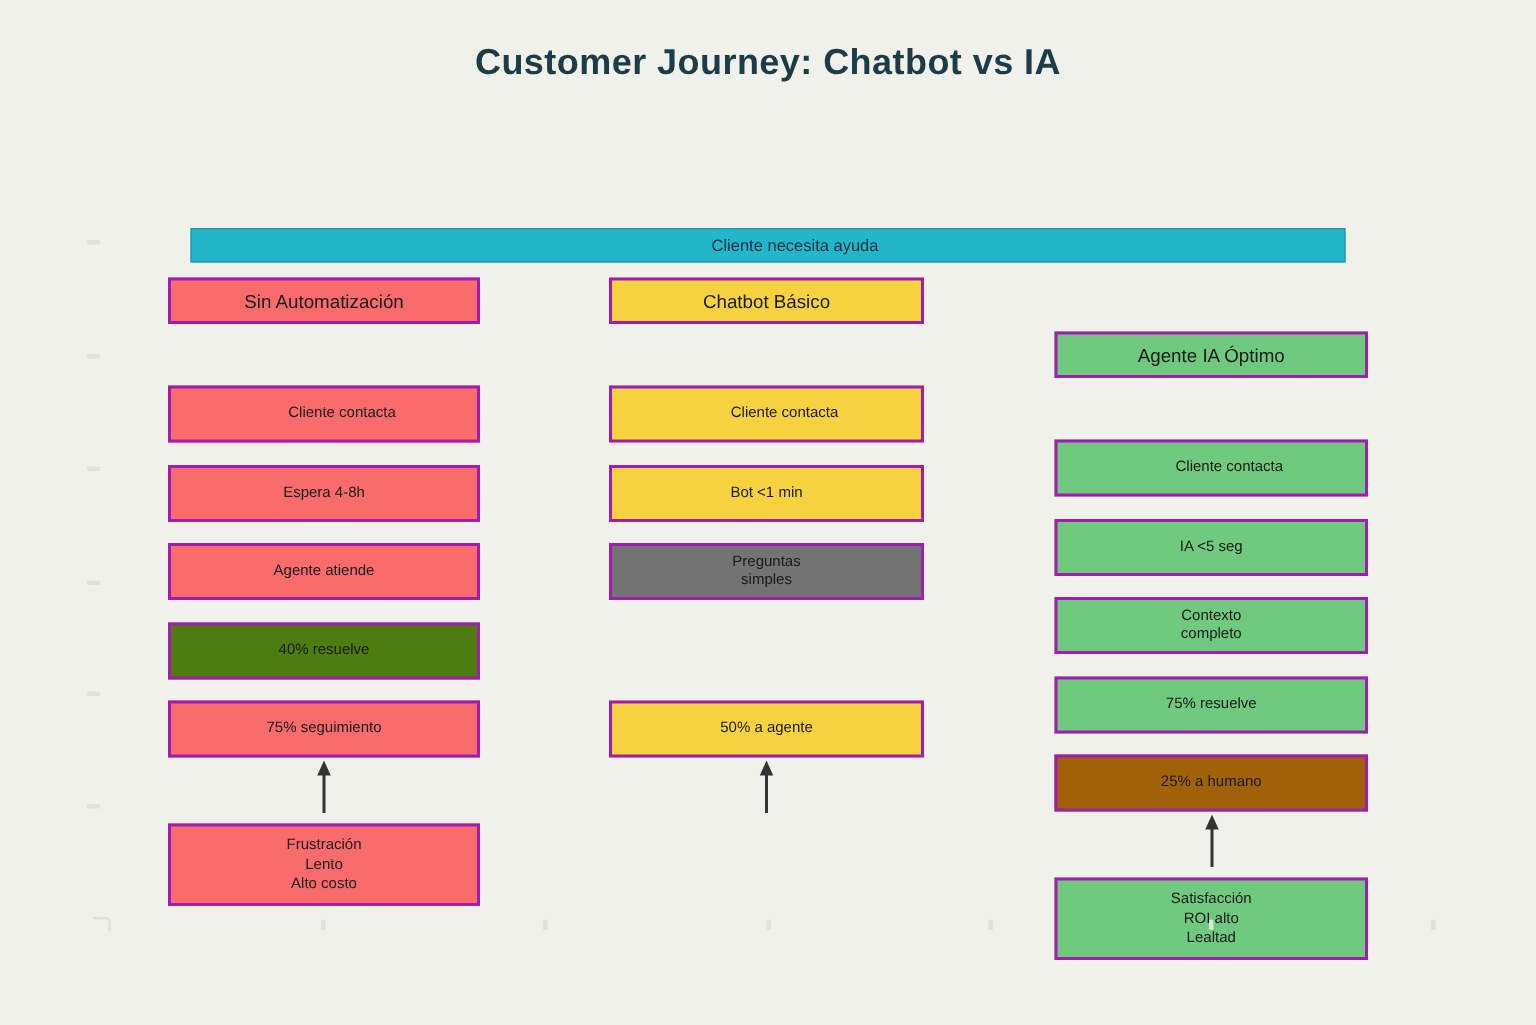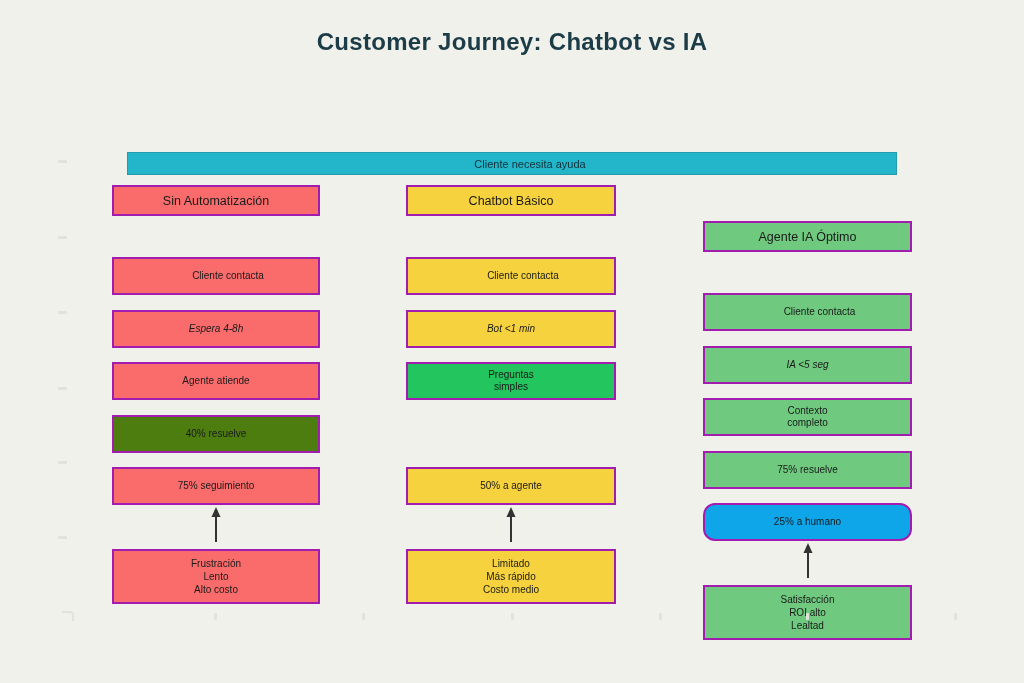--- a/index.html
+++ b/index.html
@@ -49,21 +49,21 @@
     display: flex;
     align-items: center;
     justify-content: center;
     text-align: center;
     color: #1a1a1a;
     white-space: pre-line;
   }
   .header-box { top: 185px; height: 31px; font-size: 12.5px; }
   .step { height: 38px; font-size: 10px; line-height: 1.25; }
   .step-0 { top: 257px; padding-left: 24px; }
-  .step-1 { top: 310px; font-style: italic; }
+  .step-1 { top: 310px; }
   .step-2 { top: 362px; }
   .step-3 { top: 415px; }
   .step-4 { top: 467px; }
   .outcome { top: 549px; height: 55px; font-size: 10px; line-height: 1.32; }
   .arrow {
     position: absolute;
     top: 507px;
     left: 50%;
     transform: translateX(-50%);
     width: 14px;
@@ -107,42 +107,39 @@
     </div>
     <div class="box outcome" style="background: rgb(250, 107, 107);">Frustración
 Lento
 Alto costo</div>
   </div>
 
   <div class="column col-1">
     <div class="box header-box" style="background: rgb(246, 210, 62);">Chatbot Básico</div>
     <div class="box step step-0" style="background: rgb(246, 210, 62);">Cliente contacta</div>
     <div class="box step step-1" style="background: rgb(246, 210, 62);">Bot &lt;1 min</div>
-    <div class="box step step-2" style="background: #22c55e;">Preguntas
+    <div class="box step step-2" style="background: #737373;">Preguntas
 simples</div>
     <div class="box step step-4" style="background: rgb(246, 210, 62);">50% a agente</div>
     <div class="arrow">
       <svg width="14" height="36" viewBox="0 0 14 36">
           <line x1="7" y1="35" x2="7" y2="9" stroke="#333333" stroke-width="2"></line>
           <polygon points="7,0 2.5,10 11.5,10" fill="#333333"></polygon>
         </svg>
     </div>
-    <div class="box outcome" style="background: rgb(246, 210, 62);">Limitado
-Más rápido
-Costo medio</div>
   </div>
 
   <div class="column col-2">
     <div class="box header-box" style="background: rgb(111, 201, 126);">Agente IA Óptimo</div>
     <div class="box step step-0" style="background: rgb(111, 201, 126);">Cliente contacta</div>
     <div class="box step step-1" style="background: rgb(111, 201, 126);">IA &lt;5 seg</div>
     <div class="box step step-2" style="background: rgb(111, 201, 126);">Contexto
 completo</div>
     <div class="box step step-3" style="background: rgb(111, 201, 126);">75% resuelve</div>
-    <div class="box step step-4" style="background: #0ea5e9; border-radius: 12px;">25% a humano</div>
+    <div class="box step step-4" style="background: #a16207;">25% a humano</div>
     <div class="arrow">
       <svg width="14" height="36" viewBox="0 0 14 36">
           <line x1="7" y1="35" x2="7" y2="9" stroke="#333333" stroke-width="2"></line>
           <polygon points="7,0 2.5,10 11.5,10" fill="#333333"></polygon>
         </svg>
     </div>
     <div class="box outcome" style="background: rgb(111, 201, 126);">Satisfacción
 ROI alto
 Lealtad</div>
   </div>

